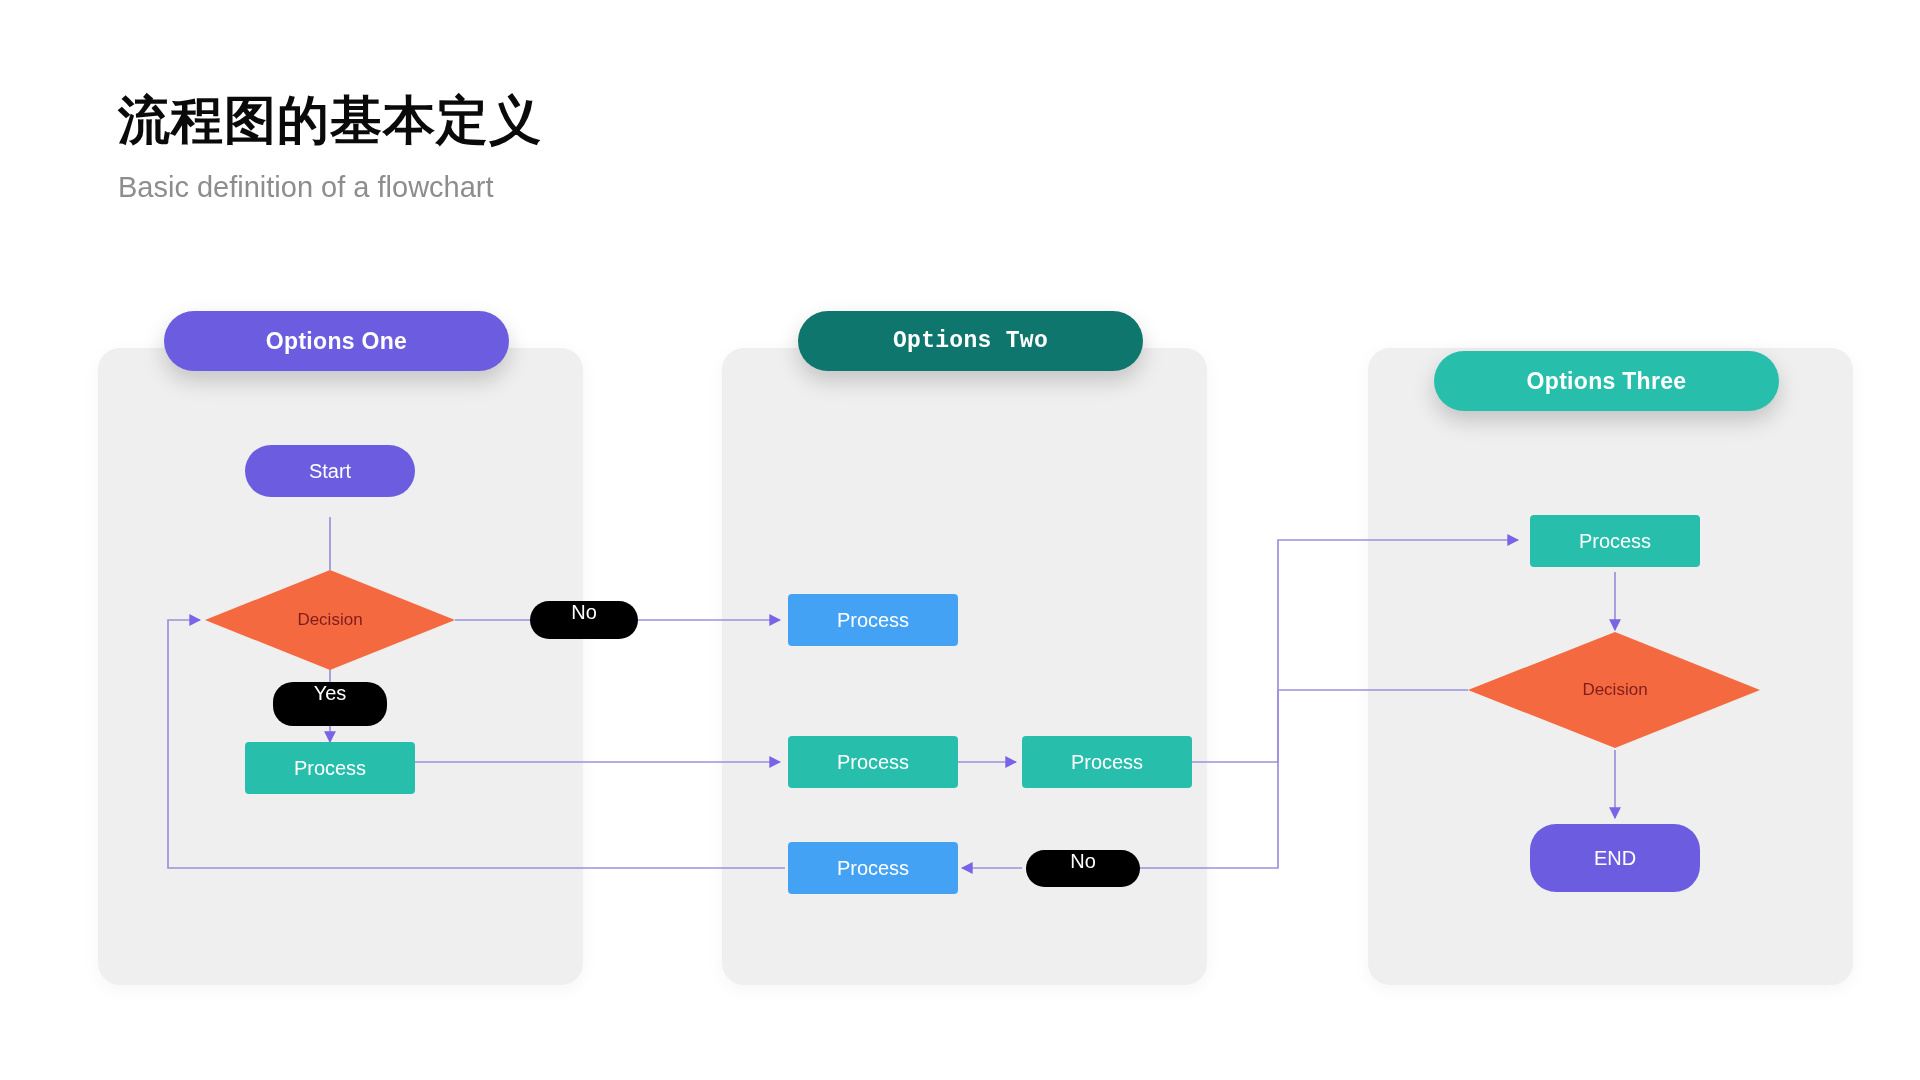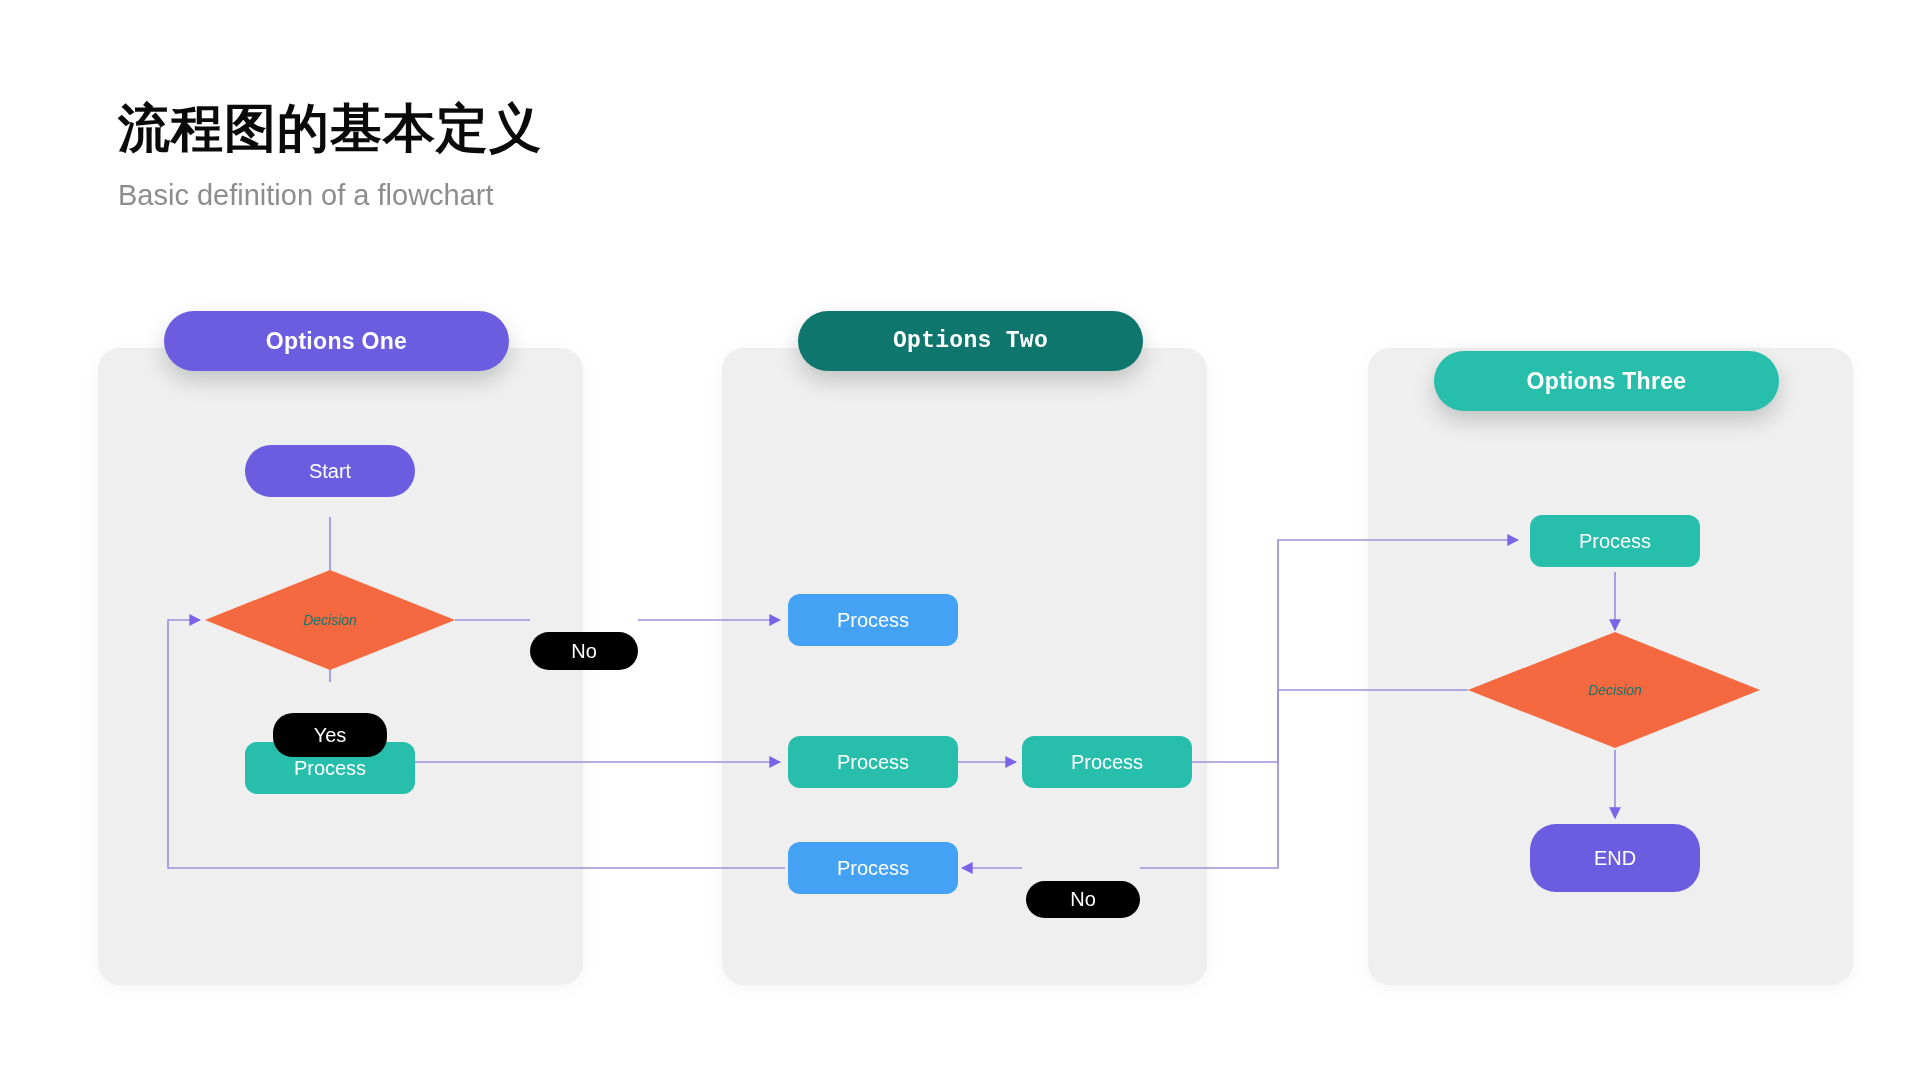--- a/index.html
+++ b/index.html
@@ -19,21 +19,21 @@
     left: 0; top: 0;
     width: 1920px;
     height: 1080px;
     background: #ffffff;
   }
 
   
   .header {
     position: absolute;
     left: 118px;
-    top: 100px;
+    top: 92px;
   }
   .title {
     font-size: 52px;
     font-weight: bold;
     color: #0a0a0a;
     letter-spacing: 1px;
     line-height: 1.1;
     margin: 0;
     white-space: nowrap;
   }
@@ -85,45 +85,42 @@
     position: absolute;
     display: flex;
     align-items: center;
     justify-content: center;
     color: #ffffff;
     font-size: 20px;
     white-space: nowrap;
     box-sizing: border-box;
   }
   .node.terminator { border-radius: 26px; }
-  .node.process    { border-radius: 12px; }
+  .node.process    { border-radius: 4px; }
 
   .label-pill {
     position: absolute;
     background: #000000;
     color: #ffffff;
     border-radius: 20px;
     display: flex;
+    justify-content: center;
+    font-size: 20px;
+    white-space: nowrap;
+  }
+
+  .diamond-label {
+    position: absolute;
+    color: #7f1d1d;
+    font-size: 17px;
+    display: flex;
     align-items: center;
     justify-content: center;
-    font-size: 20px;
-    white-space: nowrap;
-    margin-top: 31px;
-  }
-
-  .diamond-label {
-    position: absolute;
-    color: #0f766e;
-    font-size: 14px;
-    display: flex;
-    align-items: center;
-    justify-content: center;
     white-space: nowrap;
     pointer-events: none;
-    font-style: italic;
   }
 </style>
 </head>
 <body>
 
 <div id="stage">
 
   <div class="header">
     <h1 class="title">流程图的基本定义</h1>
     <h2 class="subtitle">Basic definition of a flowchart</h2>

